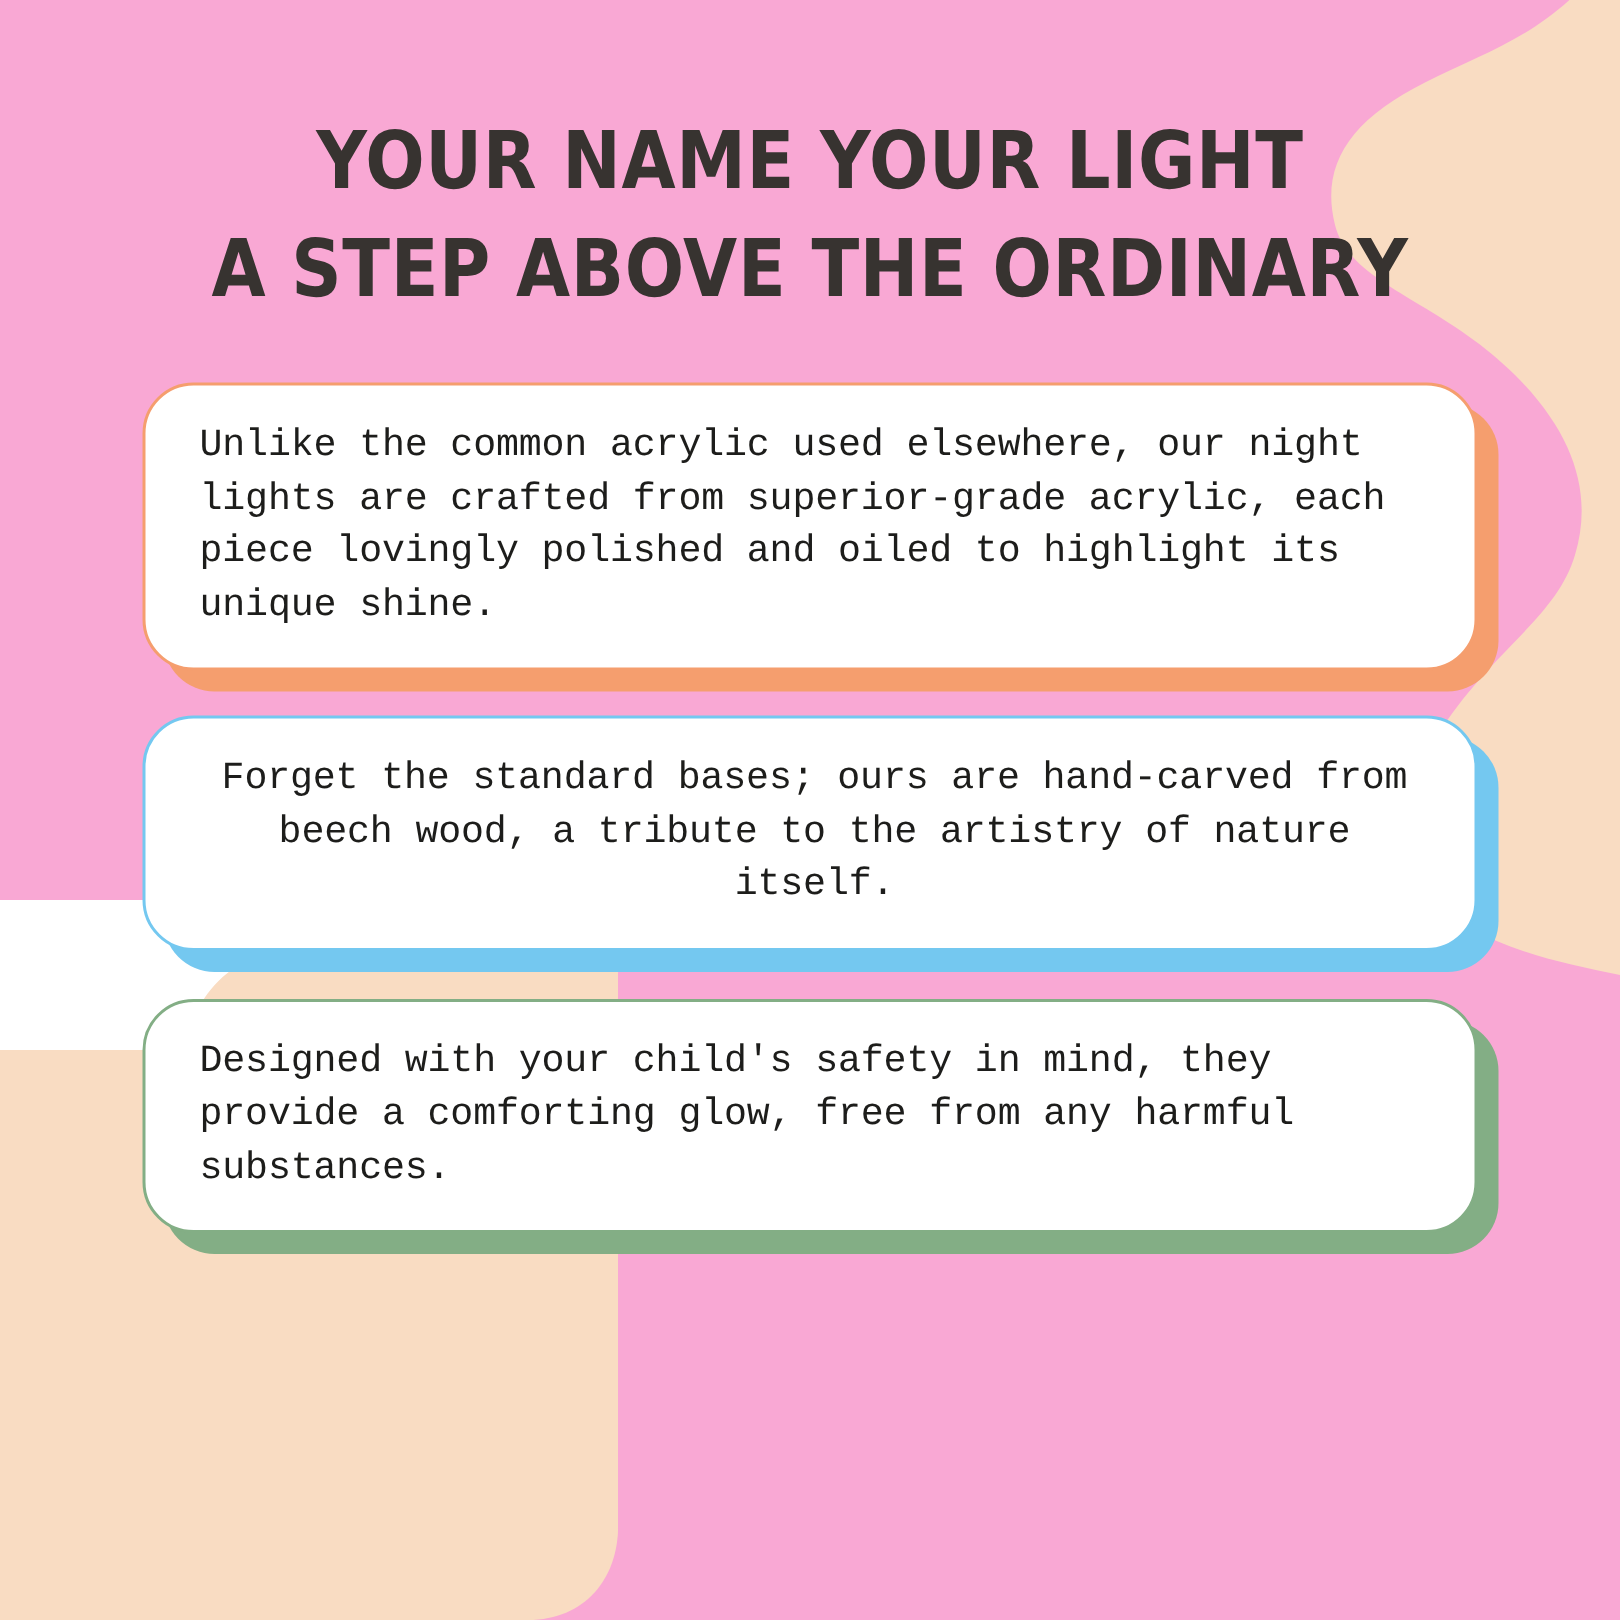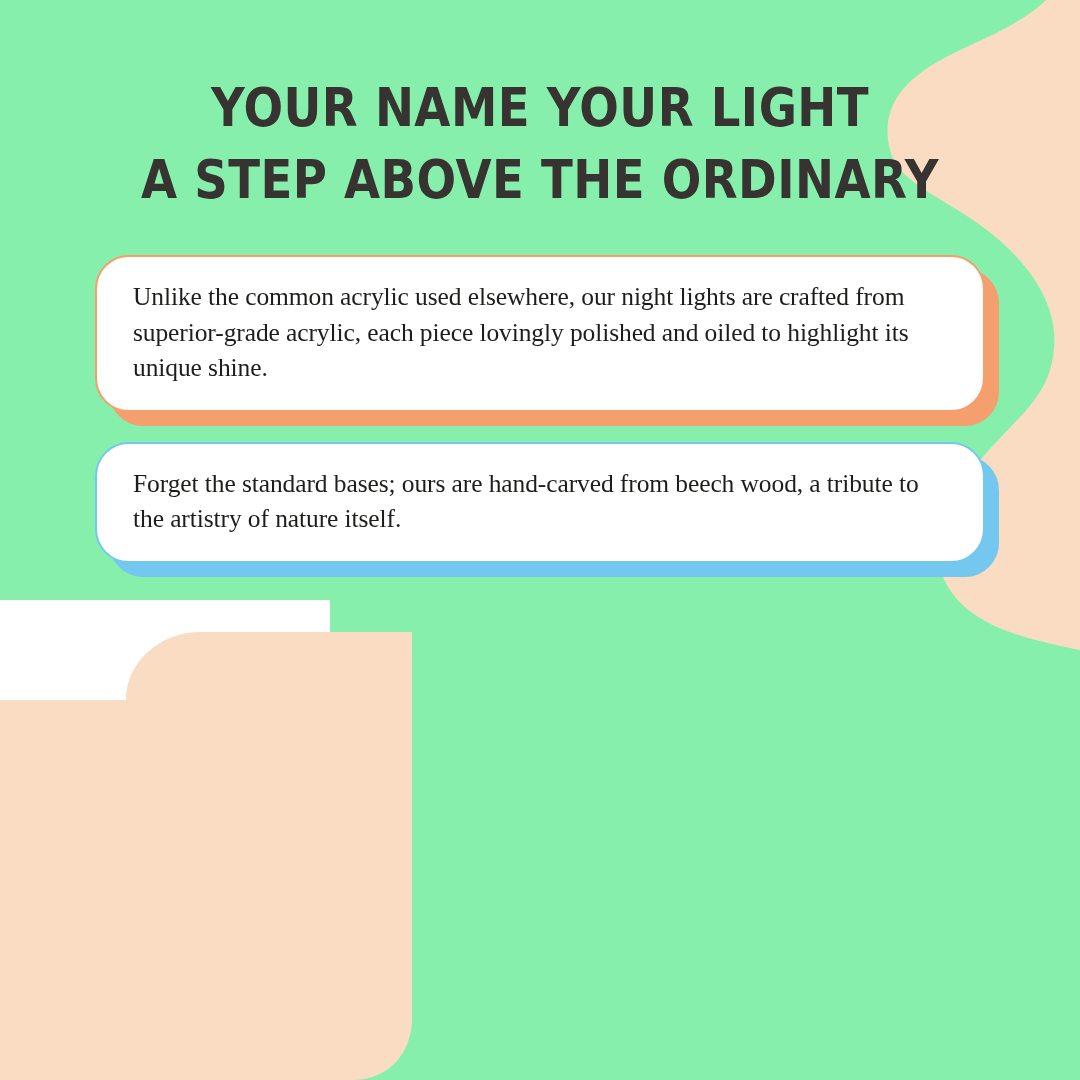--- a/index.html
+++ b/index.html
@@ -87,38 +87,38 @@
     border:2.5px solid;
     border-radius:34px;
     padding:22px 30px 24px 36px;
     min-height:96px;
     display:flex;
     align-items:center;
   }
 
   .card-text {
     color:#1d1d1b;
-    font-family:Liberation Serif, serif;
+    font-family:Liberation Mono, monospace;
     font-size:25.5px;
     line-height:35.5px;
     letter-spacing:-0.1px;
     font-weight:400;
   }
 
   
   .card-wrap.c0 { margin-bottom:30px; }
   .card-wrap.c1 { margin-bottom:32px; }
   .card-wrap.c2 { margin-bottom:24px; }
   .card-wrap.c3 { margin-bottom:26px; }
   .card-wrap.c4 { margin-bottom:0; }
 </style>
 </head>
 <body>
 
-<div id="poster" style="background: #86efac;">
+<div id="poster" style="background: #f9a8d4;">
 
   <svg class="decor-layer" viewBox="0 0 1080 1080" aria-hidden="true">
 
     <path fill="#F9DCC2" d="M1080,-40
              C1040,20 1000,30 950,55
              C900,80 880,110 890,150
              C900,190 960,200 1010,250
              C1050,290 1062,330 1050,370
              C1038,410 1000,430 965,480
              C935,522 930,560 950,590
@@ -186,22 +186,28 @@
 
     <div class="card-wrap c0">
       <div class="card-shadow" style="background: rgb(245, 158, 110);"></div>
       <div class="card" style="border-color: rgb(245, 158, 110);">
         <p class="card-text" style="color: rgb(29, 29, 27);">Unlike the common acrylic used elsewhere, our night lights are crafted from superior-grade acrylic, each piece lovingly polished and oiled to highlight its unique shine.</p>
       </div>
     </div>
 
     <div class="card-wrap c1">
       <div class="card-shadow" style="background: rgb(116, 200, 240);"></div>
-      <div class="card" style="border-color: rgb(116, 200, 240);">
+      <div class="card" style="border-color: rgb(116, 200, 240); text-align: center;">
         <p class="card-text" style="color: rgb(29, 29, 27);">Forget the standard bases; ours are hand-carved from beech wood, a tribute to the artistry of nature itself.</p>
       </div>
     </div>
 
 
 
+    <div class="card-wrap c4">
+      <div class="card-shadow" style="background: rgb(131, 174, 133);"></div>
+      <div class="card" style="border-color: rgb(131, 174, 133);">
+        <p class="card-text" style="color: rgb(29, 29, 27);">Designed with your child's safety in mind, they provide a comforting glow, free from any harmful substances.</p>
+      </div>
+    </div>
 
   </div>
 </div>
 
 </body></html>

